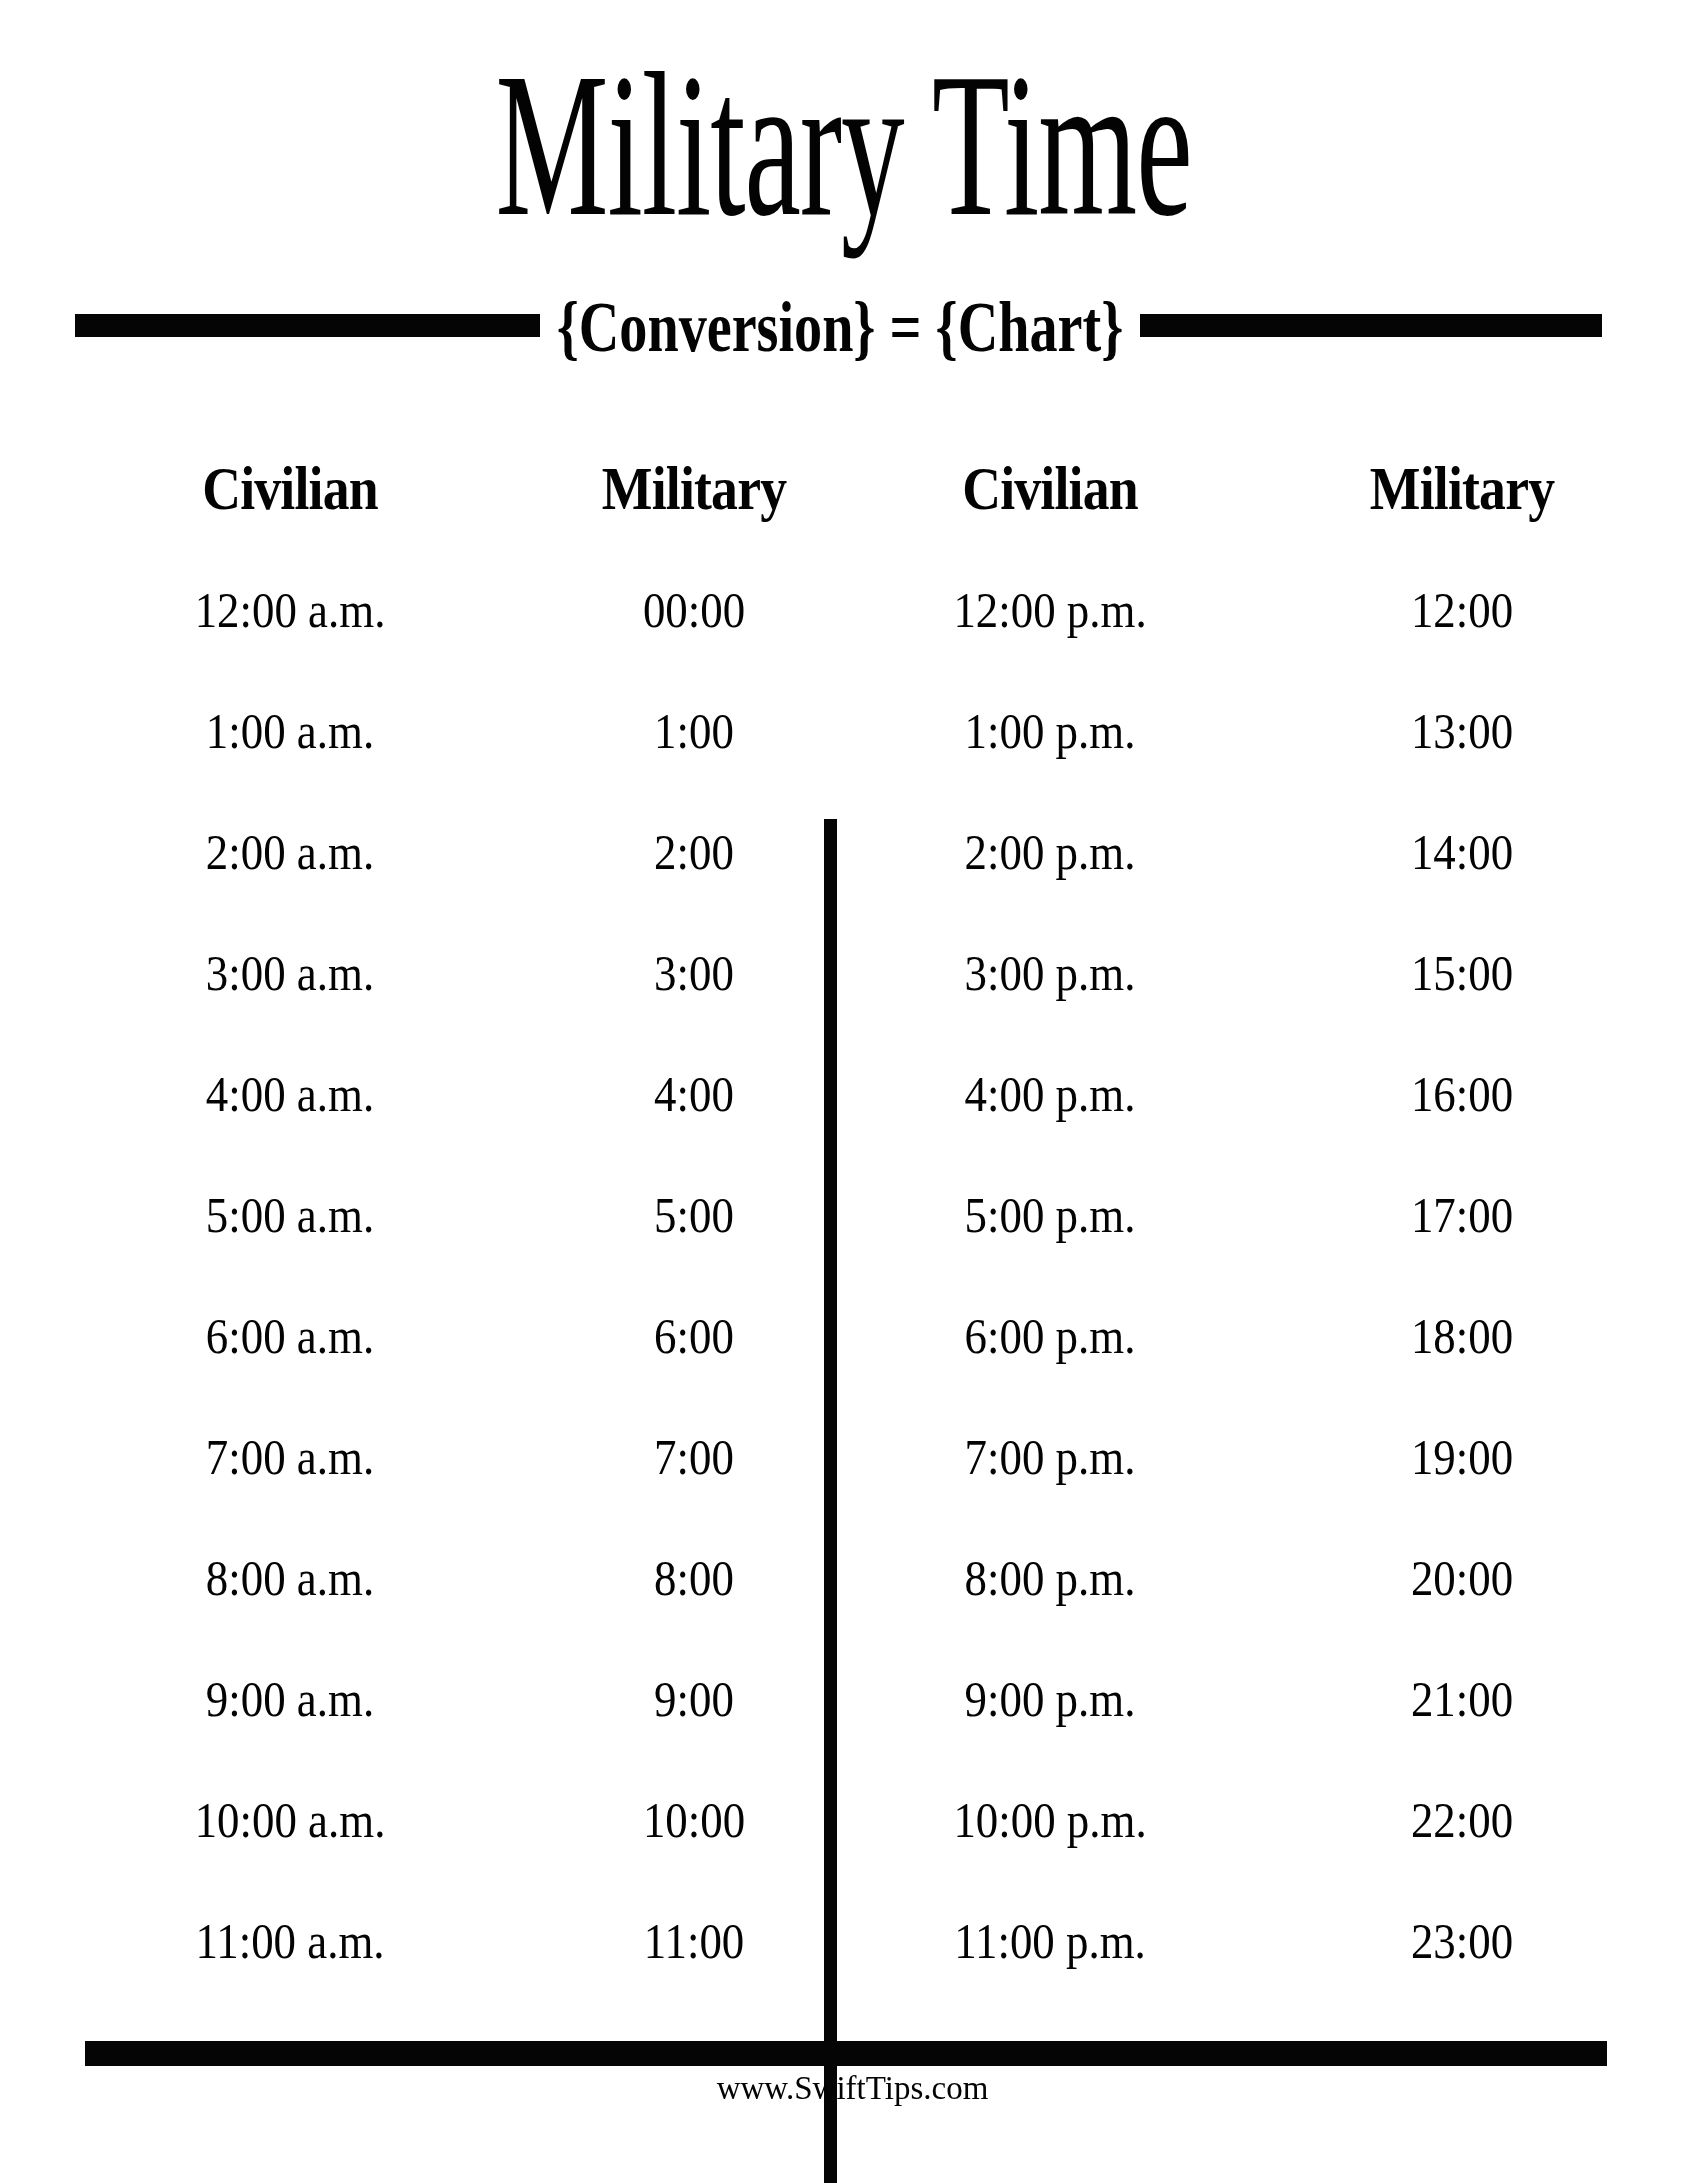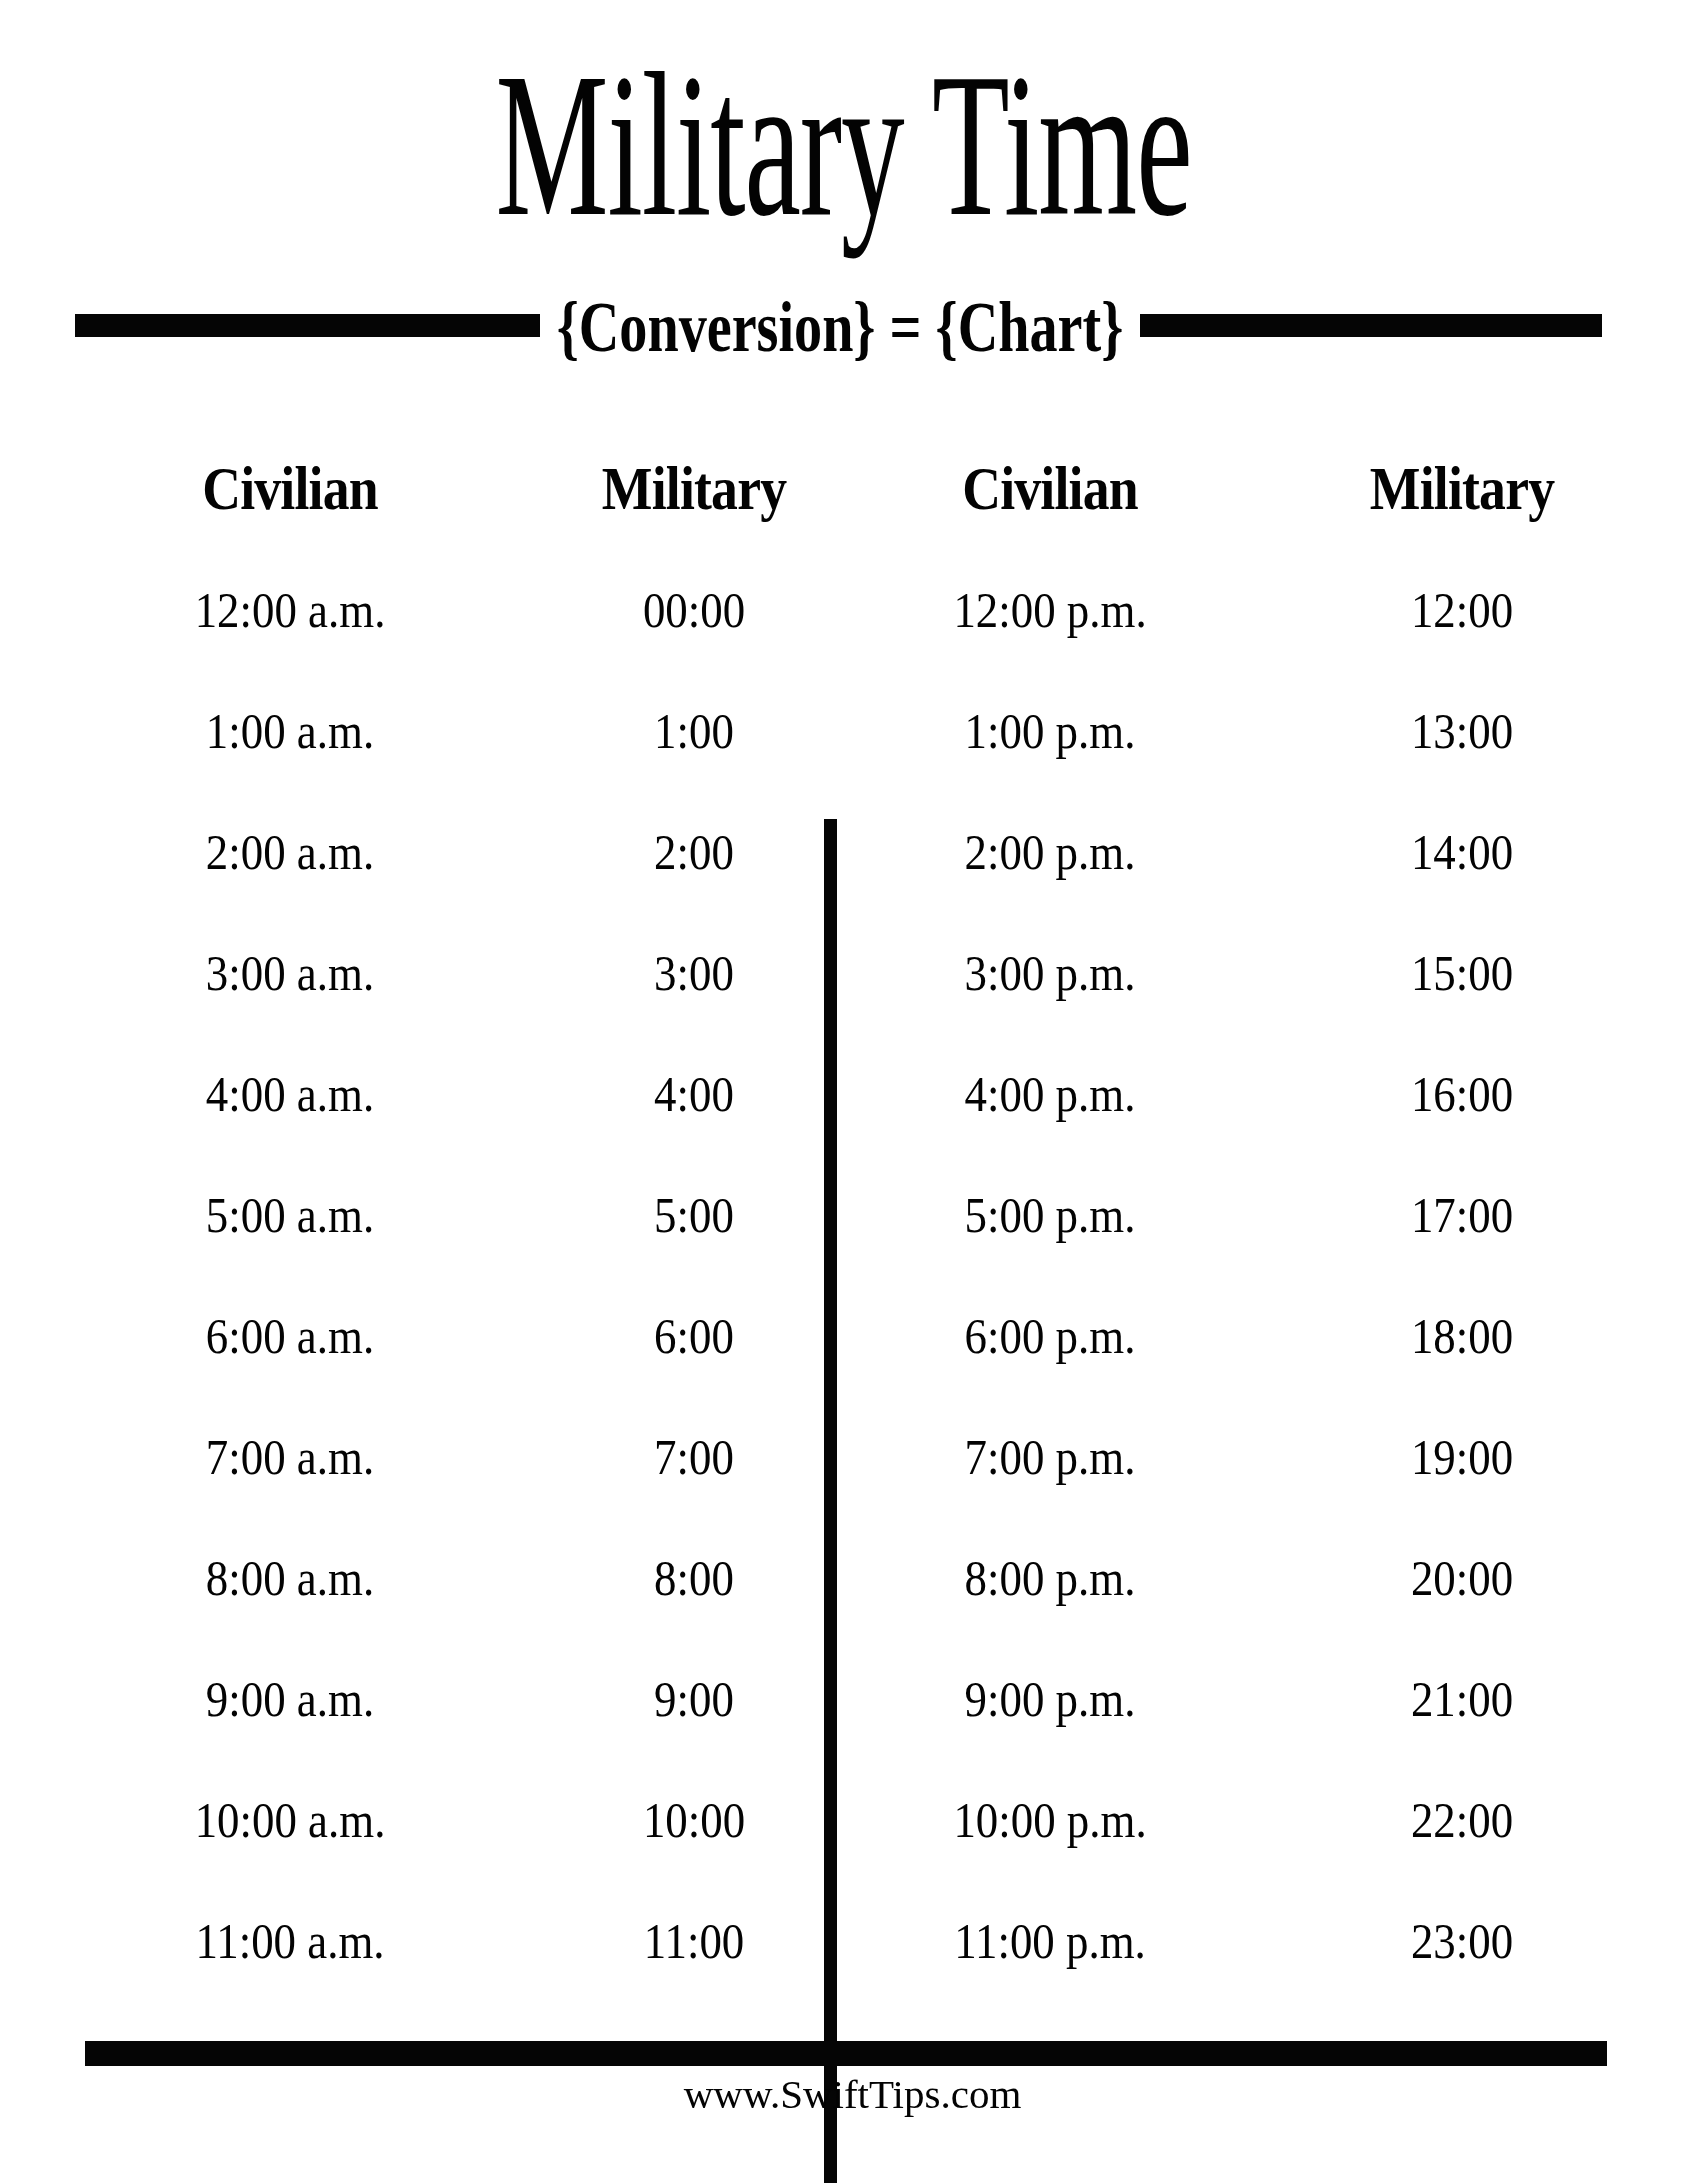--- a/index.html
+++ b/index.html
@@ -102,21 +102,21 @@
     width: 1522px;
     height: 24.5px;
     background: #050505;
   }
   .footer-url {
     position: absolute;
     top: 2070px;
     left: 0;
     width: 100%;
     text-align: center;
-    font-size: 41px;
+    font-size: 33px;
     padding-left: 18px;
   }
 </style>
 </head>
 <body>
 
 <div class="page">
 
   <h1 class="title">Military Time</h1>
 

